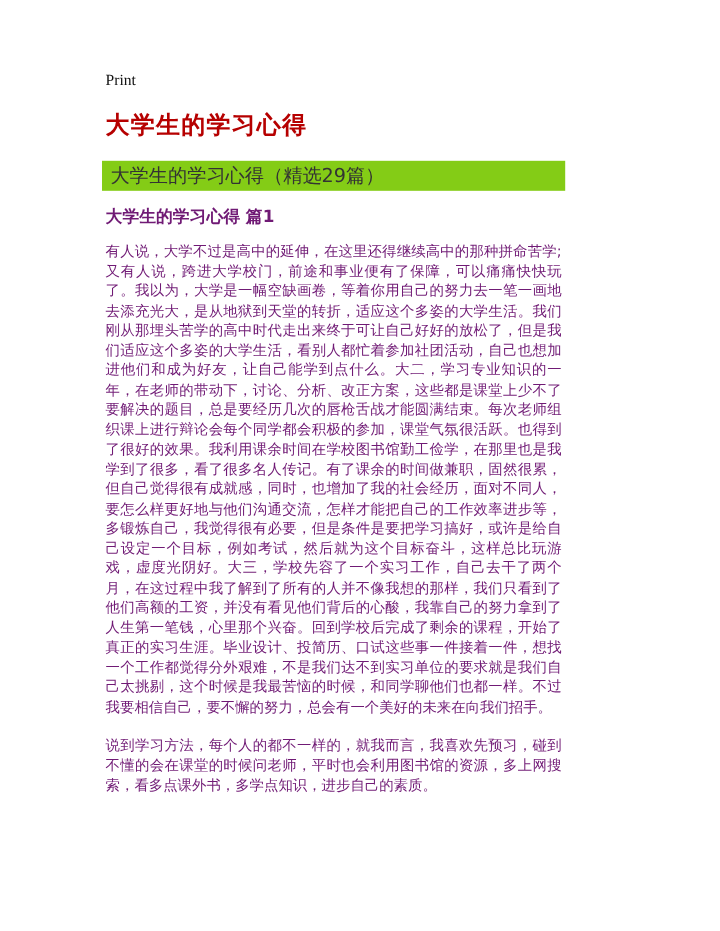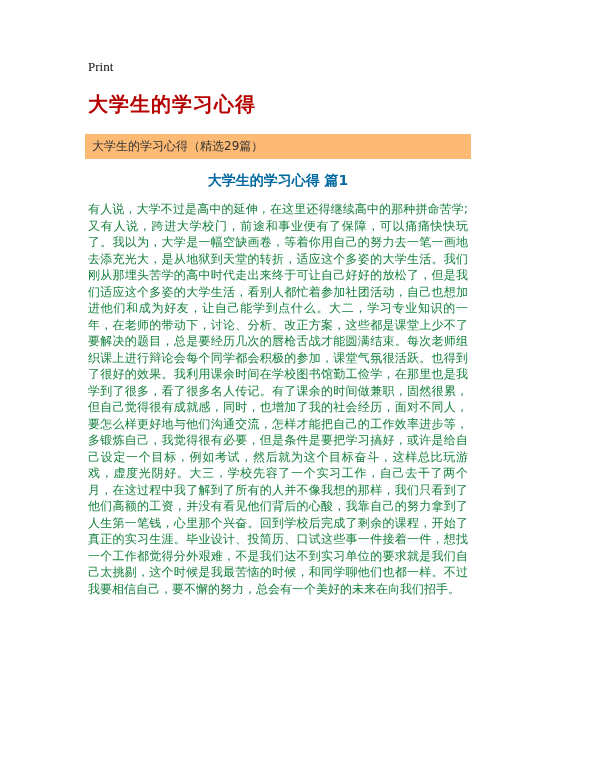--- a/index.html
+++ b/index.html
@@ -28,51 +28,51 @@
   .doc-title {
     text-align: left;
     color: #b60000;
     font-size: 20px;
     font-weight: bold;
     letter-spacing: 1px;
     margin-bottom: 16px;
     font-family: "DejaVu Sans", sans-serif;
   }
   .subtitle-bar {
-    background: #fdba74;
-    font-size: 12px;
+    background: #84cc16;
+    font-size: 16px;
     color: #333333;
     padding: 5px 7px;
     margin: 0 -3px 13px -3px;
     line-height: 15px;
   }
   .section-heading {
     font-size: 14px;
     font-weight: bold;
-    color: #0369a1;
+    color: #701a75;
     margin-bottom: 11px;
-    text-align: center;
   }
   .para {
     font-size: 12px;
     line-height: 16.5px;
     text-align: justify;
-    color: #15803d;
+    color: #701a75;
     margin-bottom: 16px;
     word-break: break-all;
   }
 </style>
 </head>
 <body>
 
 <div class="page">
   <span class="print-label">Print</span>
 
   <h1 class="doc-title">大学生的学习心得</h1>
 
   <div class="subtitle-bar">大学生的学习心得（精选29篇）</div>
 
   <h2 class="section-heading">大学生的学习心得 篇1</h2>
 
   <p class="para">有人说，大学不过是高中的延伸，在这里还得继续高中的那种拼命苦学;又有人说，跨进大学校门，前途和事业便有了保障，可以痛痛快快玩了。我以为，大学是一幅空缺画卷，等着你用自己的努力去一笔一画地去添充光大，是从地狱到天堂的转折，适应这个多姿的大学生活。我们刚从那埋头苦学的高中时代走出来终于可让自己好好的放松了，但是我们适应这个多姿的大学生活，看别人都忙着参加社团活动，自己也想加进他们和成为好友，让自己能学到点什么。大二，学习专业知识的一年，在老师的带动下，讨论、分析、改正方案，这些都是课堂上少不了要解决的题目，总是要经历几次的唇枪舌战才能圆满结束。每次老师组织课上进行辩论会每个同学都会积极的参加，课堂气氛很活跃。也得到了很好的效果。我利用课余时间在学校图书馆勤工俭学，在那里也是我学到了很多，看了很多名人传记。有了课余的时间做兼职，固然很累，但自己觉得很有成就感，同时，也增加了我的社会经历，面对不同人，要怎么样更好地与他们沟通交流，怎样才能把自己的工作效率进步等，多锻炼自己，我觉得很有必要，但是条件是要把学习搞好，或许是给自己设定一个目标，例如考试，然后就为这个目标奋斗，这样总比玩游戏，虚度光阴好。大三，学校先容了一个实习工作，自己去干了两个月，在这过程中我了解到了所有的人并不像我想的那样，我们只看到了他们高额的工资，并没有看见他们背后的心酸，我靠自己的努力拿到了人生第一笔钱，心里那个兴奋。回到学校后完成了剩余的课程，开始了真正的实习生涯。毕业设计、投简历、口试这些事一件接着一件，想找一个工作都觉得分外艰难，不是我们达不到实习单位的要求就是我们自己太挑剔，这个时候是我最苦恼的时候，和同学聊他们也都一样。不过我要相信自己，要不懈的努力，总会有一个美好的未来在向我们招手。</p>
 
+  <p class="para">说到学习方法，每个人的都不一样的，就我而言，我喜欢先预习，碰到不懂的会在课堂的时候问老师，平时也会利用图书馆的资源，多上网搜索，看多点课外书，多学点知识，进步自己的素质。</p>
 
 </div>
 
 </body></html>

